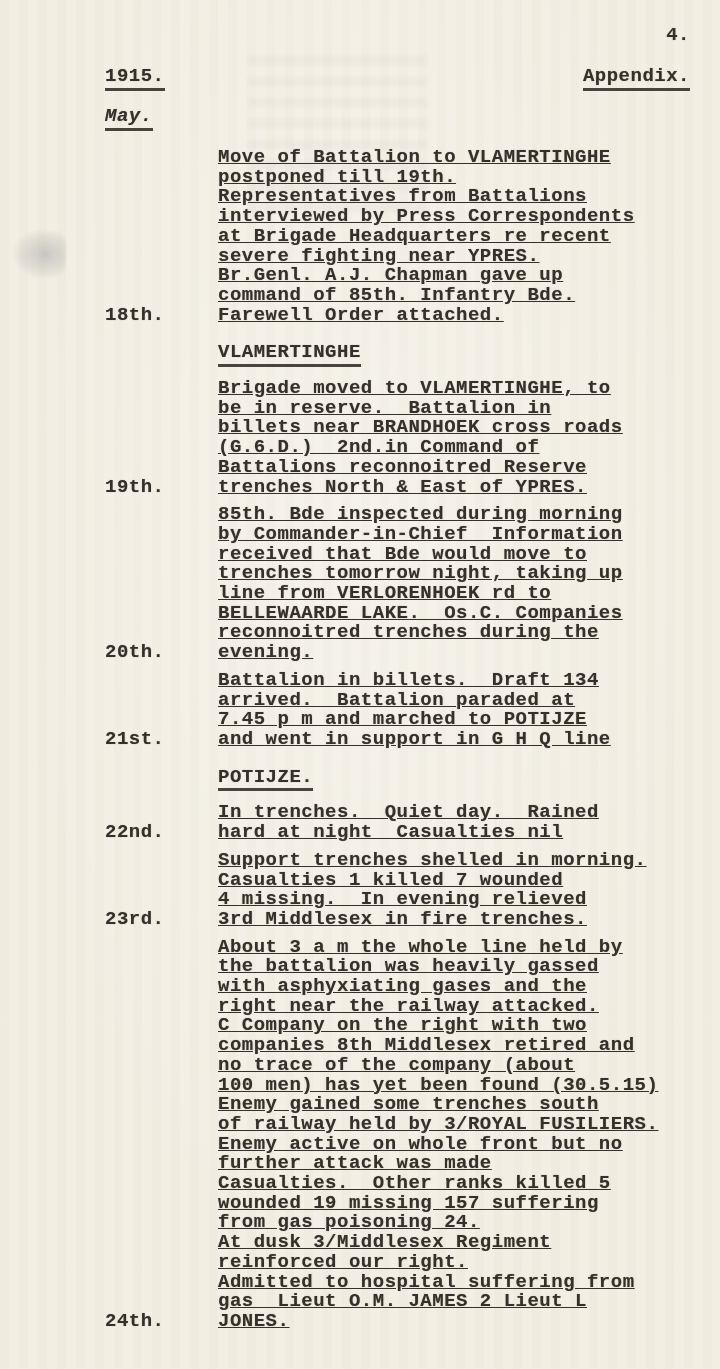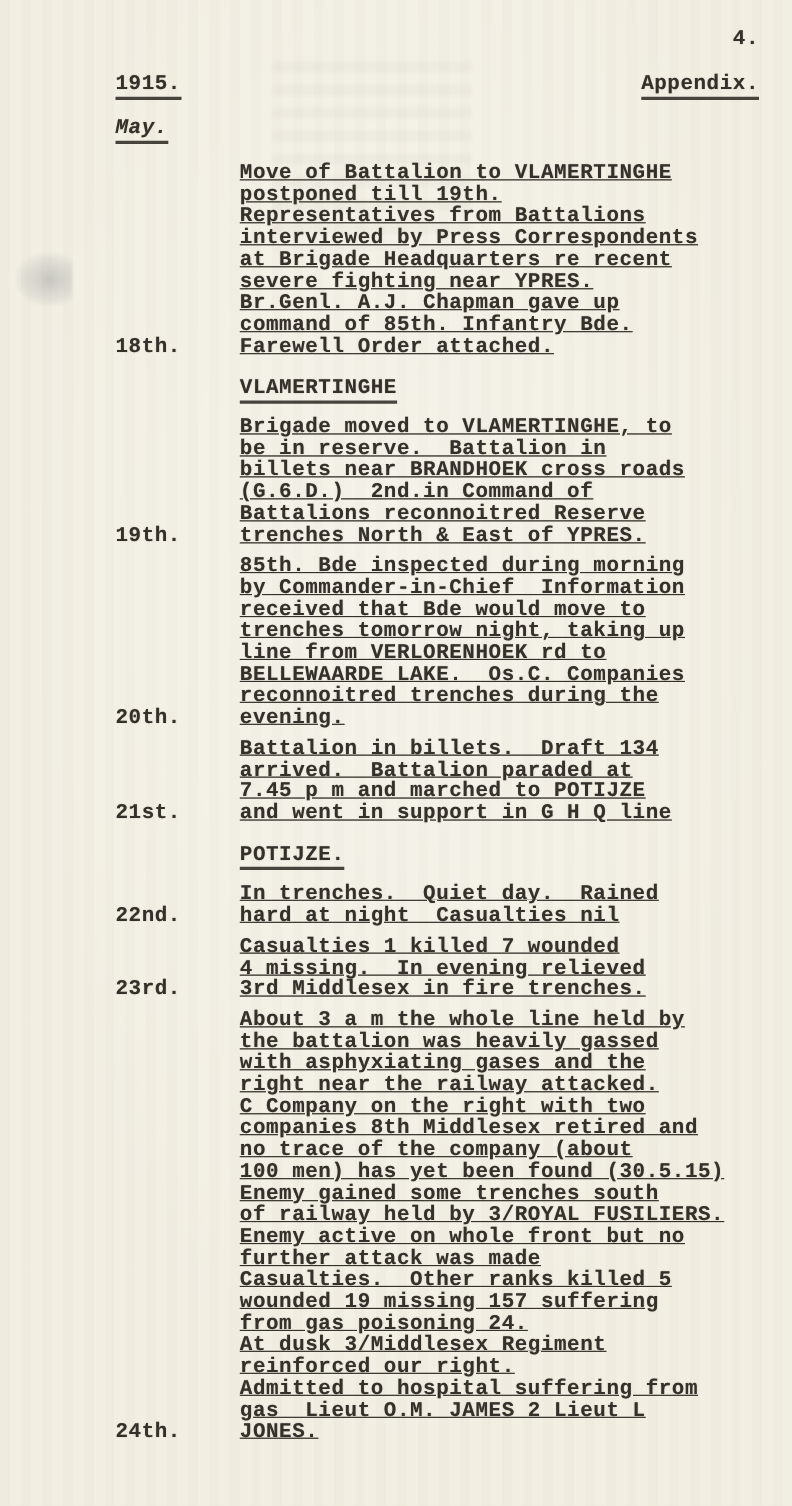--- a/index.html
+++ b/index.html
@@ -120,20 +120,20 @@
         <div class="entry-date">21st.</div>
         <div class="entry-lines"><div class="entry-line">Battalion in billets.  Draft 134</div><div class="entry-line">arrived.  Battalion paraded at</div><div class="entry-line">7.45 p m and marched to POTIJZE</div><div class="entry-line">and went in support in G H Q line</div></div>
       </div>
       <div class="section-heading"><span class="underline">POTIJZE.</span></div>
       <div class="entry">
         <div class="entry-date">22nd.</div>
         <div class="entry-lines"><div class="entry-line">In trenches.  Quiet day.  Rained</div><div class="entry-line">hard at night  Casualties nil</div></div>
       </div>
       <div class="entry">
         <div class="entry-date">23rd.</div>
-        <div class="entry-lines"><div class="entry-line">Casualties 1 killed 7 wounded</div><div class="entry-line">4 missing.  In evening relieved</div><div class="entry-line">3rd Middlesex in fire trenches.</div></div>
+        <div class="entry-lines"><div class="entry-line">Support trenches shelled in morning.</div><div class="entry-line">Casualties 1 killed 7 wounded</div><div class="entry-line">4 missing.  In evening relieved</div><div class="entry-line">3rd Middlesex in fire trenches.</div></div>
       </div>
       <div class="entry">
         <div class="entry-date">24th.</div>
         <div class="entry-lines"><div class="entry-line">About 3 a m the whole line held by</div><div class="entry-line">the battalion was heavily gassed</div><div class="entry-line">with asphyxiating gases and the</div><div class="entry-line">right near the railway attacked.</div><div class="entry-line">C Company on the right with two</div><div class="entry-line">companies 8th Middlesex retired and</div><div class="entry-line">no trace of the company (about</div><div class="entry-line">100 men) has yet been found (30.5.15)</div><div class="entry-line">Enemy gained some trenches south</div><div class="entry-line">of railway held by 3/ROYAL FUSILIERS.</div><div class="entry-line">Enemy active on whole front but no</div><div class="entry-line">further attack was made</div><div class="entry-line">Casualties.  Other ranks killed 5</div><div class="entry-line">wounded 19 missing 157 suffering</div><div class="entry-line">from gas poisoning 24.</div><div class="entry-line">At dusk 3/Middlesex Regiment</div><div class="entry-line">reinforced our right.</div><div class="entry-line">Admitted to hospital suffering from</div><div class="entry-line">gas  Lieut O.M. JAMES 2 Lieut L</div><div class="entry-line">JONES.</div></div>
       </div>
     </main>
 </div>
 
 </body></html>

